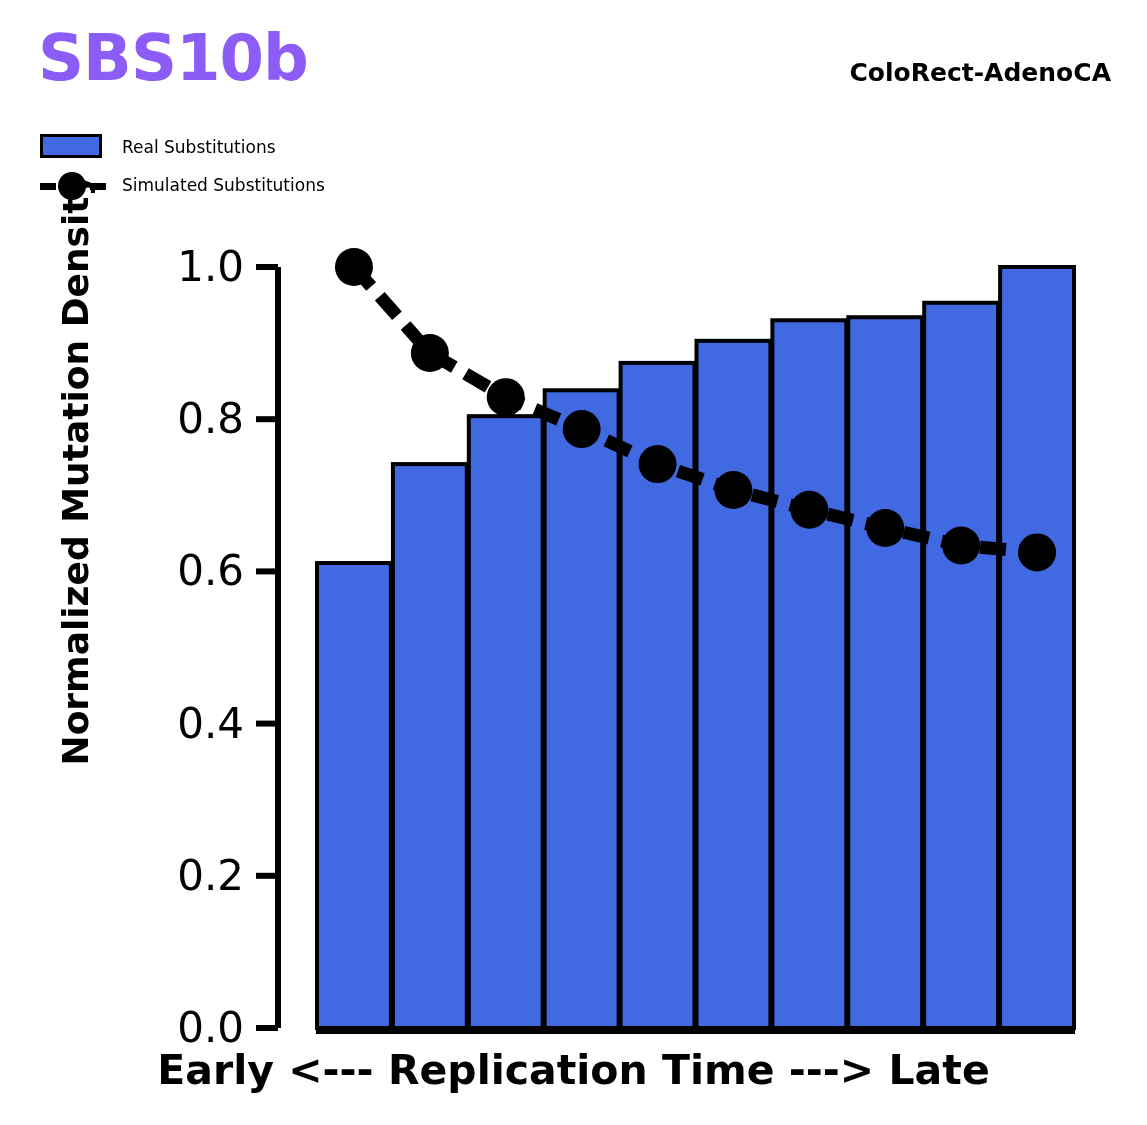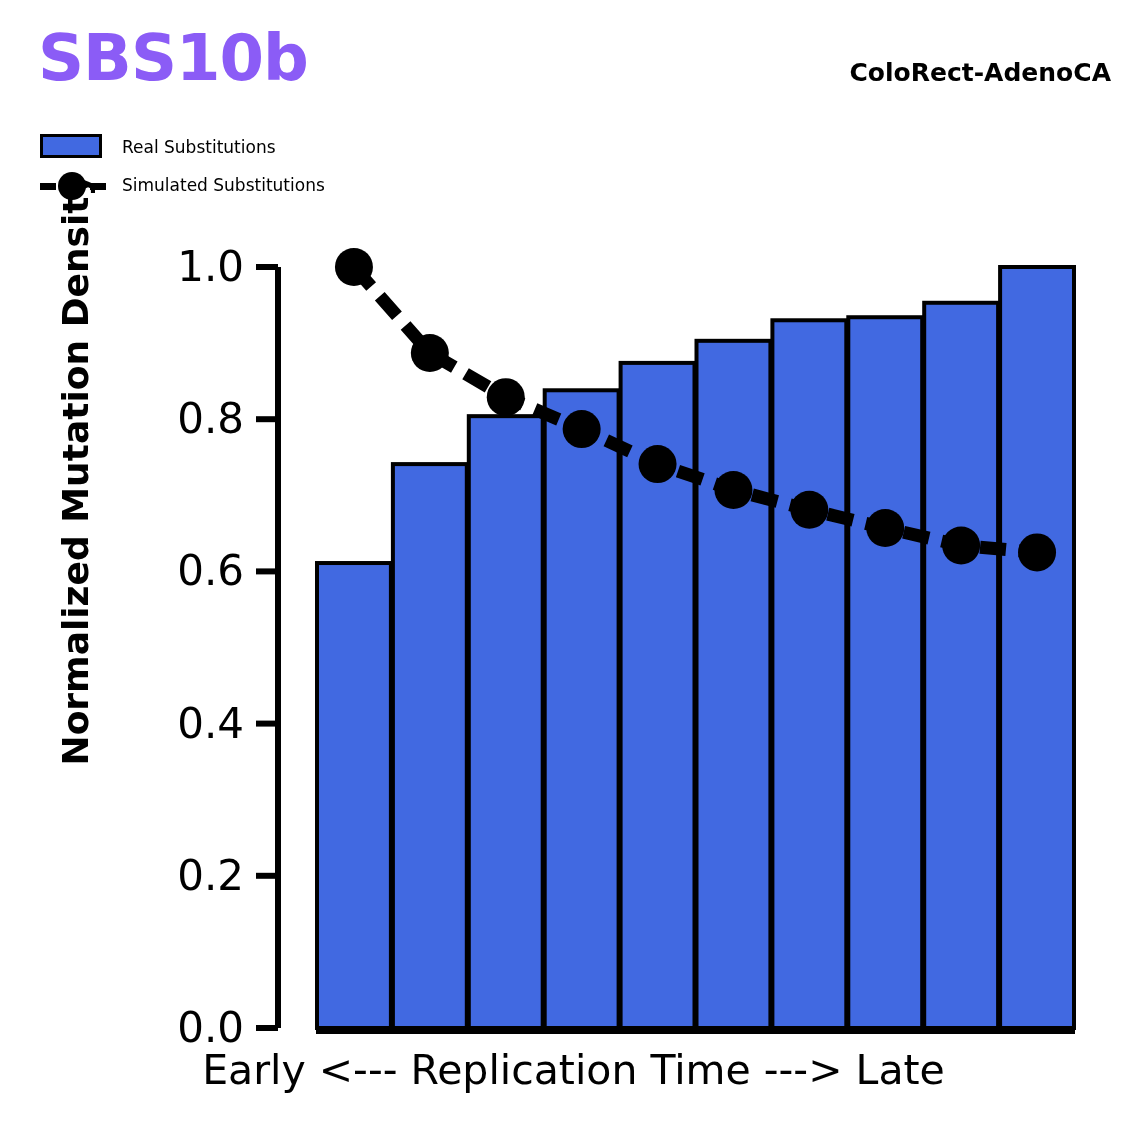--- a/index.html
+++ b/index.html
@@ -118,21 +118,21 @@
     white-space: nowrap;
   }
 
   #xlabel {
     position: absolute;
     left: 0px;
     top: 1046px;
     width: 1147px;
     text-align: center;
     font-family: "DejaVu Sans", sans-serif;
-    font-weight: normal;
+    font-weight: bold;
     font-size: 41px;
     color: #000000;
     white-space: nowrap;
     letter-spacing: 0px;
   }
 
   
   #plot {
     position: absolute;
     left: 0;

